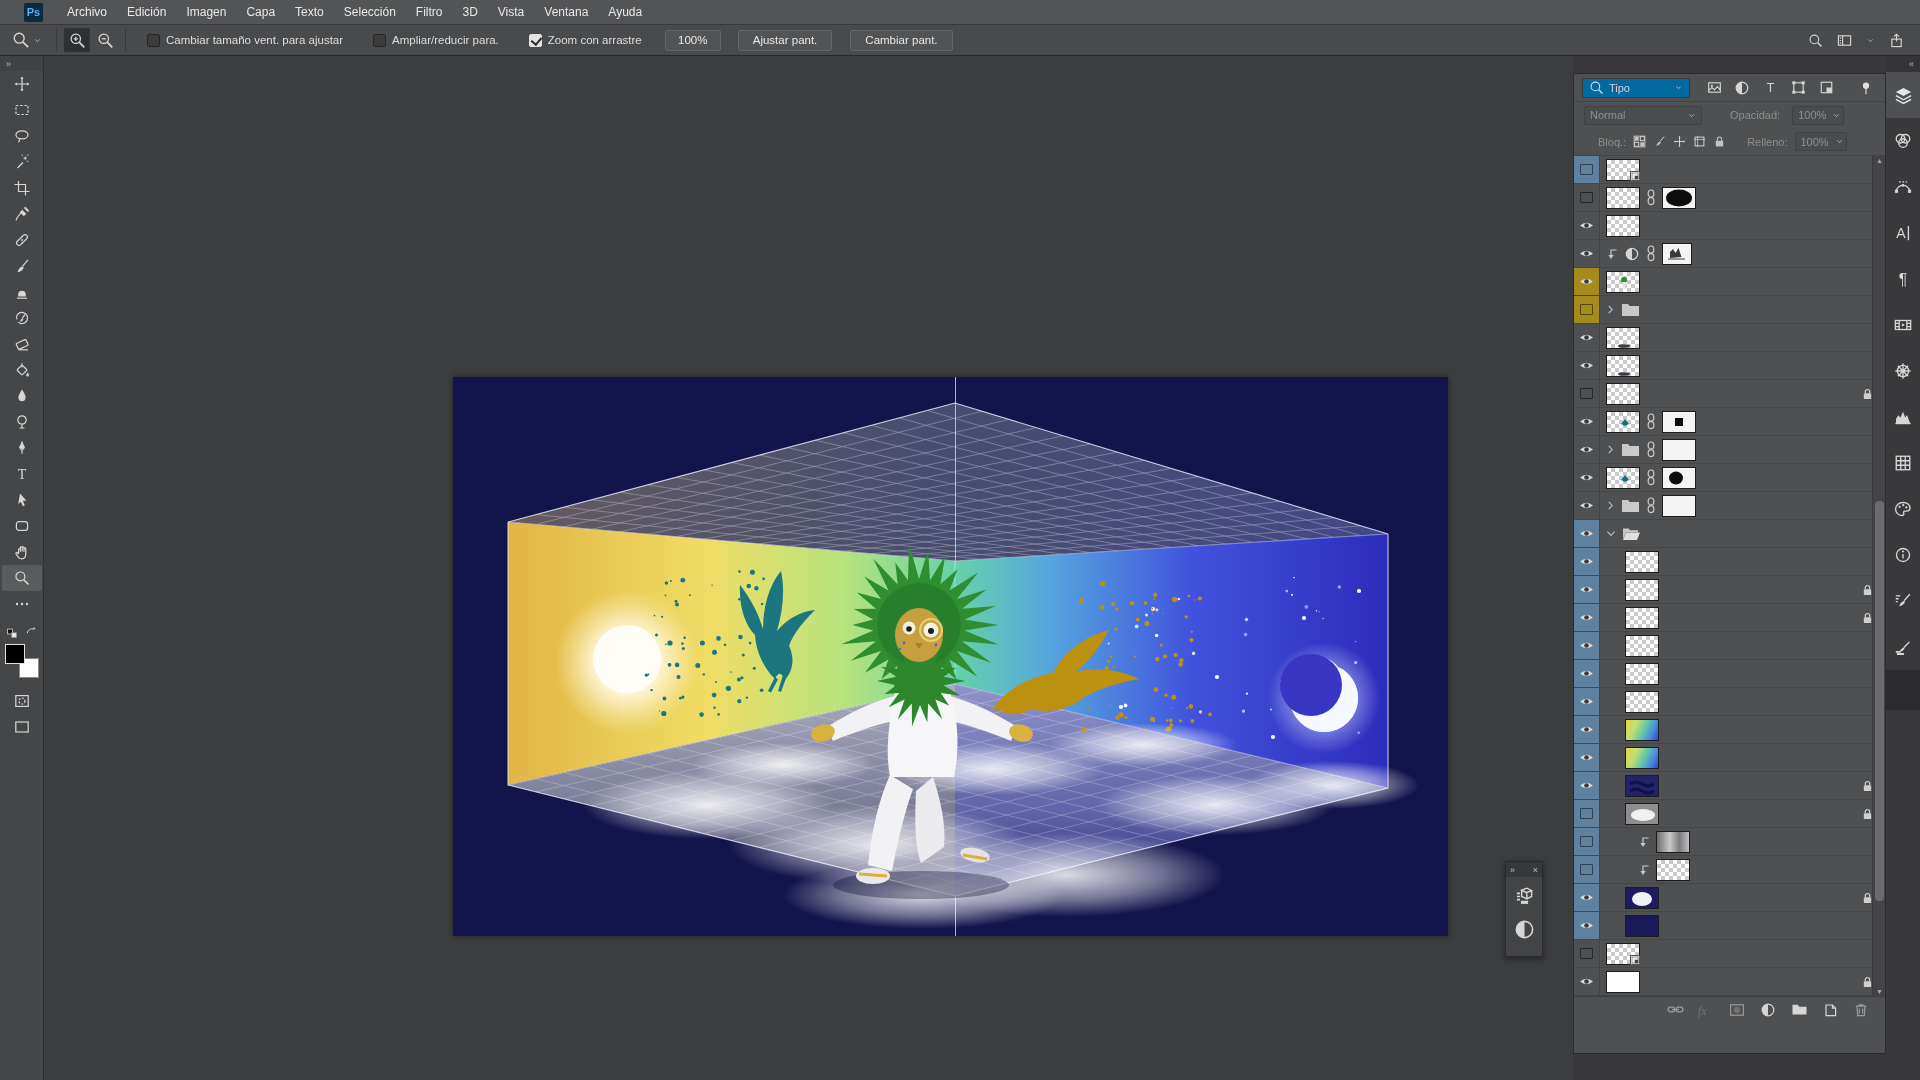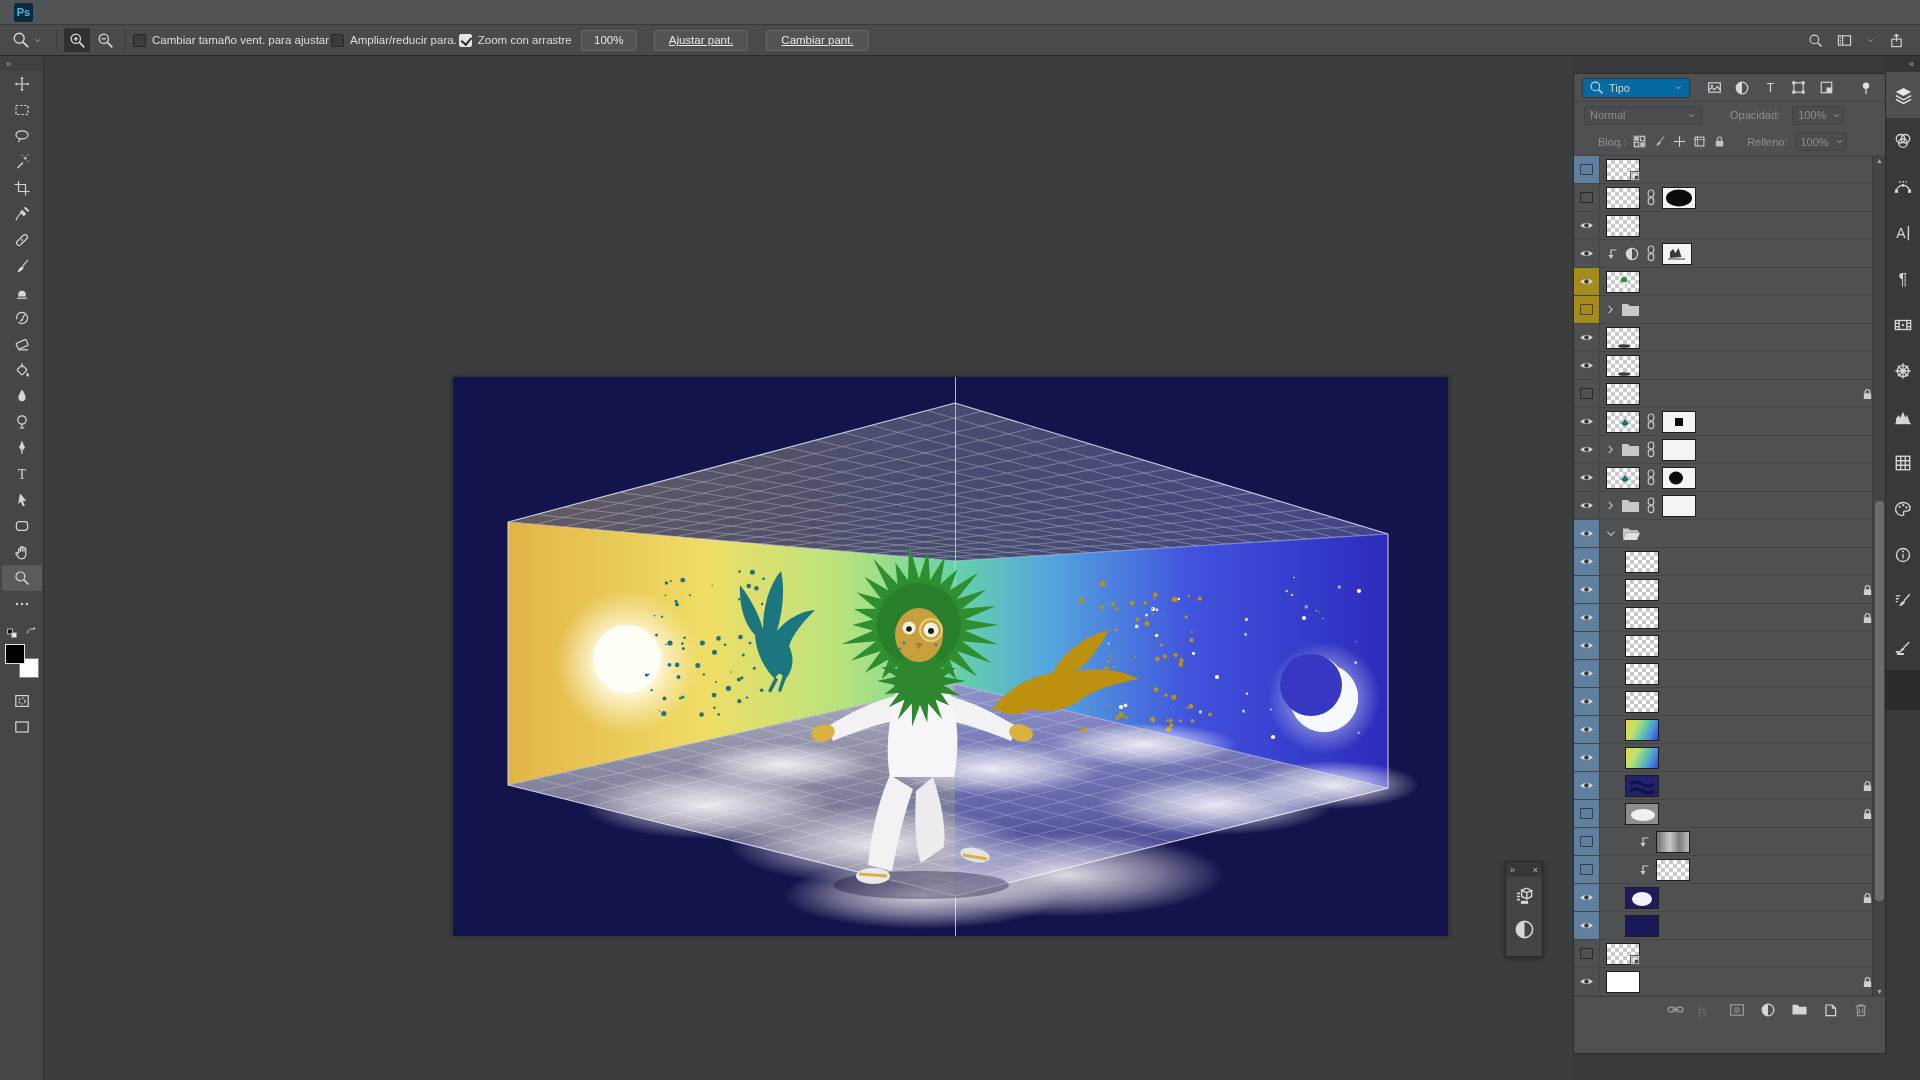--- a/index.html
+++ b/index.html
@@ -4,43 +4,43 @@
 <style>
   * { margin:0; padding:0; box-sizing:border-box; }
   html,body { width:1920px; height:1080px; overflow:hidden; background:#3c3d3f;
     font-family:"Liberation Sans", sans-serif; color:#e2e2e2; -webkit-font-smoothing:antialiased; }
   svg { display:block; }
   .ico svg { display:block; }
 
   
   #menubar { position:absolute; left:0; top:0; width:1920px; height:24px; background:#535456;
     display:flex; align-items:center; z-index:40; }
-  #ps-logo { width:19px; height:19px; margin:0 14px 0 14px; background:#0b2a3d; color:#4db5f0;
+  #ps-logo { width:19px; height:19px; margin:0 14px 0 24px; background:#0b2a3d; color:#4db5f0;
     font-size:11px; font-weight:bold; display:flex; align-items:center; justify-content:center;
     border-radius:2px; }
   #menu-items { display:flex; height:100%; align-items:center; }
   .menu-item { padding:0 10px; font-size:12px; color:#e8e8e8; height:100%; display:flex; align-items:center; cursor:default; }
 
   
   #optionsbar { position:absolute; left:0; top:24px; width:1920px; height:32px; background:#494a4c;
     border-top:1px solid #3a3a3c; border-bottom:1px solid #282828; display:flex; align-items:center; z-index:39; }
   .opt-sep { width:1px; height:22px; background:#3a3a3c; margin:0 6px; }
   #tool-preset { display:flex; align-items:center; gap:3px; padding:0 8px 0 12px; }
   .opt-iconbtn { width:26px; height:24px; display:flex; align-items:center; justify-content:center;
     border-radius:2px; margin:0 1px; }
   .opt-iconbtn.active { background:#2f3032; }
-  .cb-group { display:flex; align-items:center; margin:0 1px; gap:6px; font-size:11.5px; color:#dedede; }
+  .cb-group { display:flex; align-items:center; margin:0 15px; gap:6px; font-size:11.5px; color:#dedede; }
   .cb-box { width:13px; height:13px; border-radius:2px; background:#3b3c3e; border:1px solid #252525; position:relative; }
   .cb-box.checked { background:#e4e4e4; border-color:#e4e4e4; }
   .cb-box.checked::after { content:""; position:absolute; left:3px; top:0px; width:5px; height:8px;
     border:solid #2b2b2b; border-width:0 2px 2px 0; transform:rotate(40deg); }
   .opt-field { min-width:56px; height:21px; background:#525355; border:1px solid #656667; border-radius:2px;
     font-size:11.5px; display:flex; align-items:center; justify-content:center; margin:0 8px; color:#e8e8e8; }
   .opt-btn { height:21px; padding:8px 14px; background:#525355; border:1px solid #656667; border-radius:2px;
-    font-size:11.5px; display:flex; align-items:center; margin:0 9px; color:#e8e8e8;text-decoration:underline; }
+    font-size:11.5px; display:flex; align-items:center; margin:0 9px; color:#e8e8e8; }
   #opt-right { margin-left:auto; display:flex; align-items:center; gap:14px; padding-right:16px; }
 
   
   #toolbar { position:absolute; left:0; top:56px; width:44px; height:1024px; background:#454648;
     border-right:1px solid #2e2e30; z-index:30; }
   #toolbar-header { height:15px; display:flex; align-items:center; padding-left:6px; color:#b5b5b5;
     font-size:9px; letter-spacing:1px; background:#404143; }
   .tool { width:40px; height:26px; margin:0 auto; display:flex; align-items:center; justify-content:center; border-radius:2px; }
   .tool.active { background:#5a5b5d; }
   #color-wells { position:relative; width:34px; height:34px; margin:6px auto 2px; }
@@ -113,20 +113,33 @@
     border:1px solid #2a2a2c; z-index:35; box-shadow:0 2px 6px rgba(0,0,0,.4); }
   #fp-header { height:15px; background:#37383a; display:flex; align-items:center; justify-content:space-between;
     padding:0 4px; color:#c2c2c2; font-size:9px; }
   .fp-btn { width:28px; height:28px; margin:5px auto 0; display:flex; align-items:center; justify-content:center; border-radius:2px; }
 </style>
 </head>
 <body>
 
 <div id="menubar">
   <div id="ps-logo">Ps</div>
+  <nav id="menu-items">
+      <span class="menu-item">Archivo</span>
+      <span class="menu-item">Edición</span>
+      <span class="menu-item">Imagen</span>
+      <span class="menu-item">Capa</span>
+      <span class="menu-item">Texto</span>
+      <span class="menu-item">Selección</span>
+      <span class="menu-item">Filtro</span>
+      <span class="menu-item">3D</span>
+      <span class="menu-item">Vista</span>
+      <span class="menu-item">Ventana</span>
+      <span class="menu-item">Ayuda</span>
+    </nav>
 </div>
 
 <div id="optionsbar">
   <div id="tool-preset">
     <span class="ico">
         <svg width="18" height="18" viewBox="0 0 16 16" fill="none" stroke="#d6d6d6" stroke-width="1.2">
           <circle cx="6.4" cy="6.4" r="4.4"></circle>
           <path d="M9.8 9.8l4.6 4.6" stroke-width="1.6"></path>
         </svg>
       </span>

